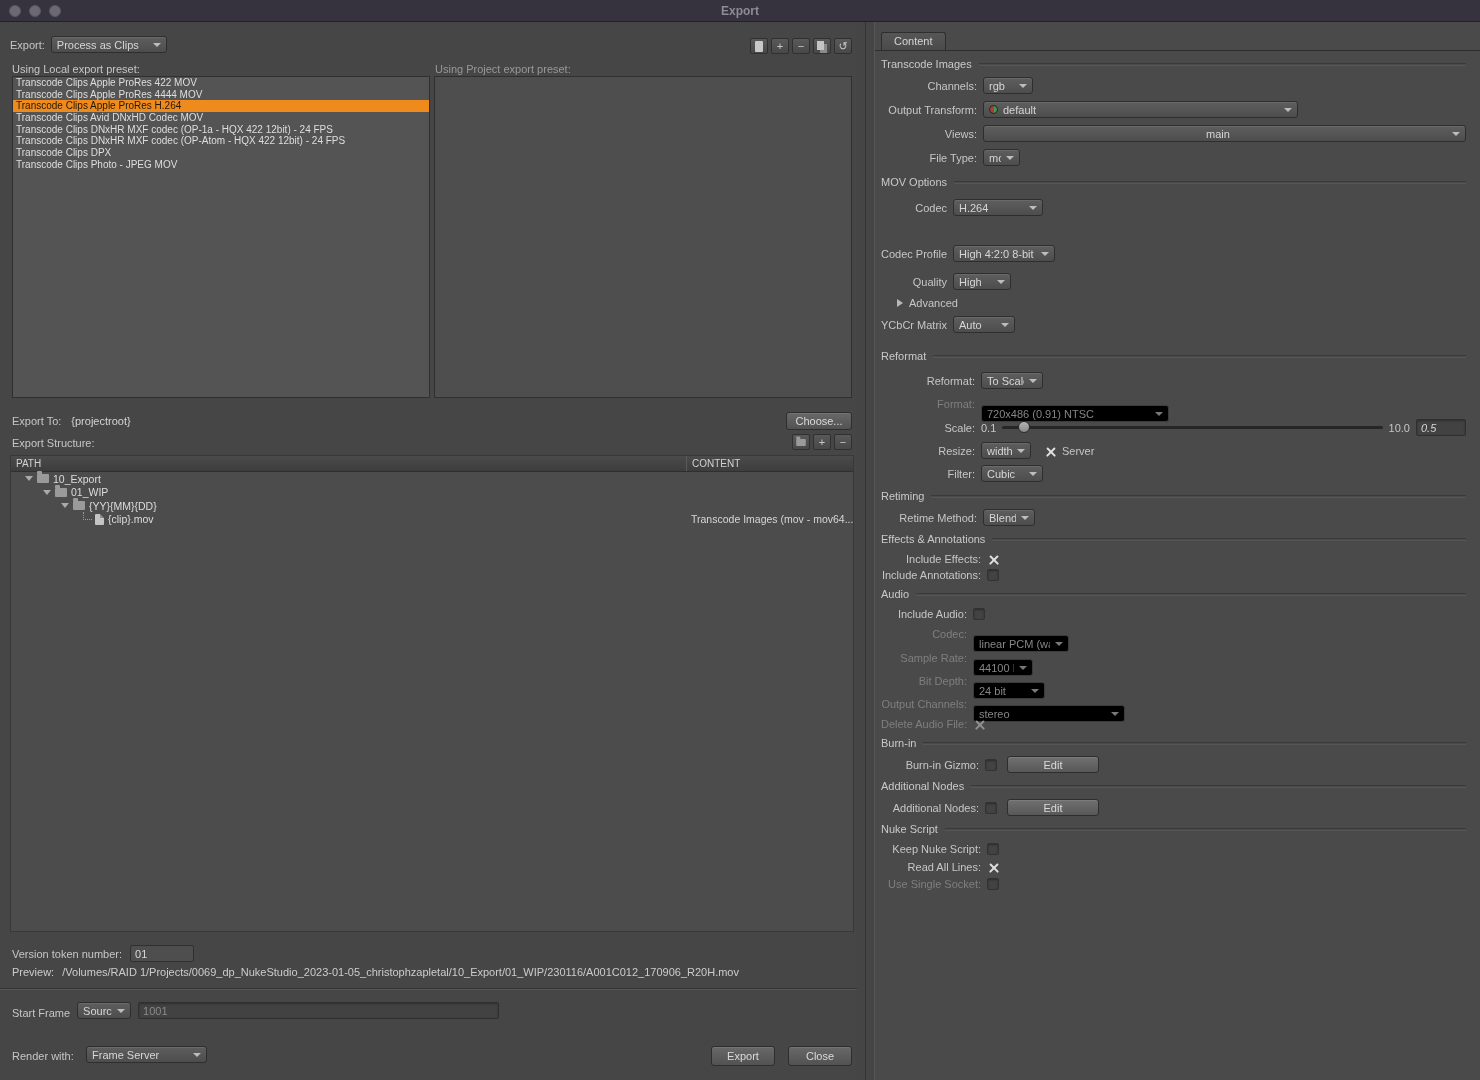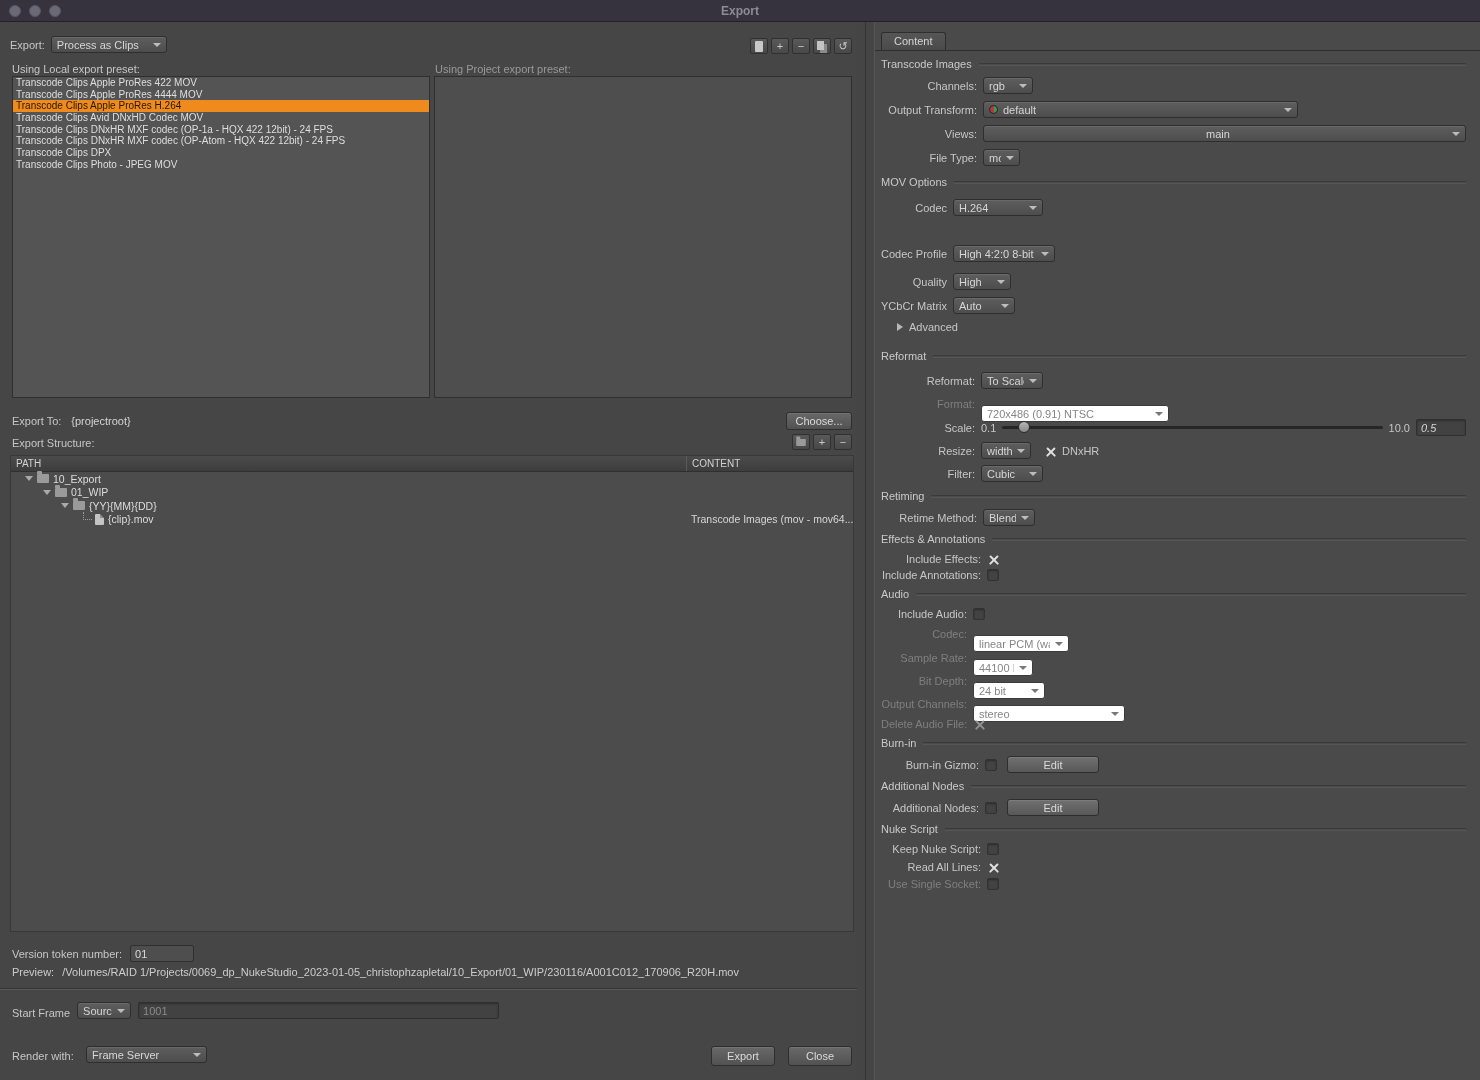--- a/index.html
+++ b/index.html
@@ -17,21 +17,21 @@
 
   
   .row { display:flex; align-items:center; }
   .dd { display:flex; align-items:center; height:17px; padding:0 5px;
     background:linear-gradient(#5e5e5e,#4d4d4d); border:1px solid #2e2e2e; border-radius:3px;
     box-shadow:inset 0 1px 0 rgba(255,255,255,.08); color:#d6d6d6; font-size:11px; cursor:default; }
   .dd .txt { flex:1; white-space:nowrap; overflow:hidden; }
   .dd .txt.center { text-align:center; }
   .arw { width:0; height:0; border-left:4px solid transparent; border-right:4px solid transparent;
     border-top:4px solid #bdbdbd; margin-left:5px; flex:none; }
-  .dd.disabled { background:#ffffff; border-color:#3c3c3c; color:#868686; box-shadow:none;margin-top:20px; }
+  .dd.disabled { background:#000000; border-color:#3c3c3c; color:#868686; box-shadow:none;margin-top:20px; }
   .dd.disabled .arw { border-top-color:#787878; }
   .btn { display:flex; align-items:center; justify-content:center; height:18px;
     background:linear-gradient(#686868,#525252); border:1px solid #2e2e2e; border-radius:3px;
     box-shadow:inset 0 1px 0 rgba(255,255,255,.09); color:#dadada; font-size:11px; cursor:default; }
   .icon-btn { width:18px; height:16px; display:flex; align-items:center; justify-content:center;
     background:linear-gradient(#595959,#484848); border:1px solid #303030; border-radius:2px;
     color:#c9c9c9; font-size:11px; line-height:1; cursor:default; }
   .cb { width:12px; height:12px; background:#434343; border:1px solid #323232; border-radius:2px;
     box-shadow:inset 0 1px 2px rgba(0,0,0,.35); position:relative; flex:none; }
   .cb.checked { background:transparent; border-color:transparent; box-shadow:none; }
@@ -344,30 +344,30 @@
             <span class="arw"></span>
         </div>
       </div>
       <div class="rrow" style="margin-top:11px">
         <span class="rlbl" style="width:72px">Quality</span>
         <div class="dd" style="width:58px">
           <span class="txt">High</span>
             <span class="arw"></span>
         </div>
       </div>
+      <div class="rrow" style="margin-top:6px;height:13px;padding-left:16px">
+        <span class="tri-right"></span>
+        <span style="font-size:11px;margin-left:6px">Advanced</span>
+      </div>
       <div class="rrow" style="margin-top:7px">
         <span class="rlbl" style="width:72px">YCbCr Matrix</span>
         <div class="dd" style="width:62px">
           <span class="txt">Auto</span>
             <span class="arw"></span>
         </div>
-      </div>
-      <div class="rrow" style="margin-top:6px;height:13px;padding-left:16px">
-        <span class="tri-right"></span>
-        <span style="font-size:11px;margin-left:6px">Advanced</span>
       </div>
 
       <div class="sect" style="margin-top:16px">
         <span>Reformat</span>
           <span class="sline"></span>
       </div>
       <div class="rrow" style="margin-top:9px">
         <span class="rlbl" style="width:100px">Reformat:</span>
         <div class="dd" style="width:62px">
           <span class="txt">To Scale</span>
@@ -390,21 +390,21 @@
         <span style="font-size:11px">10.0</span>
         <input class="tinput" style="width: 50px; margin-left: 6px; font-style: italic;" value="0.5">
       </div>
       <div class="rrow" style="margin-top:6px">
         <span class="rlbl" style="width:100px">Resize:</span>
         <div class="dd" style="width:50px">
           <span class="txt">width</span>
             <span class="arw"></span>
         </div>
         <span class="cb checked" style="margin-left:13px"></span>
-        <span style="font-size:11px;margin-left:6px">DNxHR</span>
+        <span style="font-size:11px;margin-left:6px">Server</span>
       </div>
       <div class="rrow" style="margin-top:6px">
         <span class="rlbl" style="width:100px">Filter:</span>
         <div class="dd" style="width:62px">
           <span class="txt">Cubic</span>
             <span class="arw"></span>
         </div>
       </div>
 
       <div class="sect" style="margin-top:7px">

